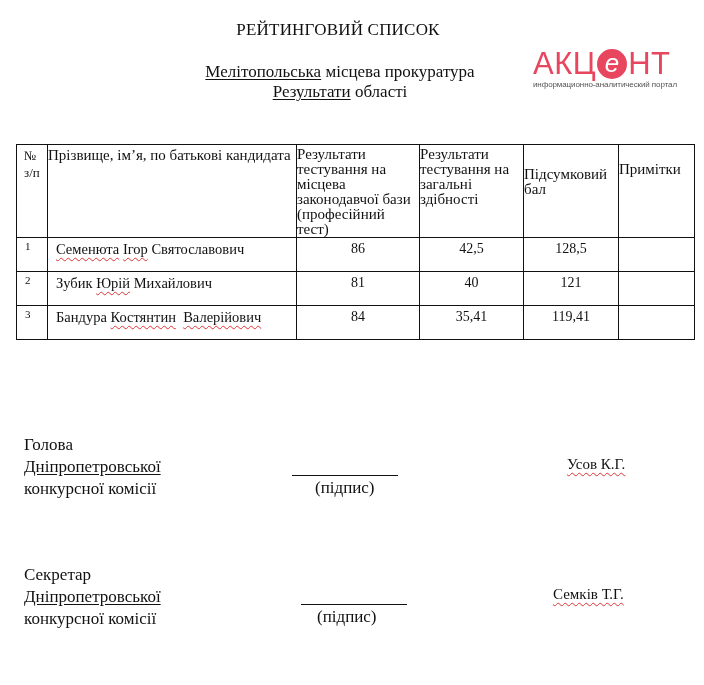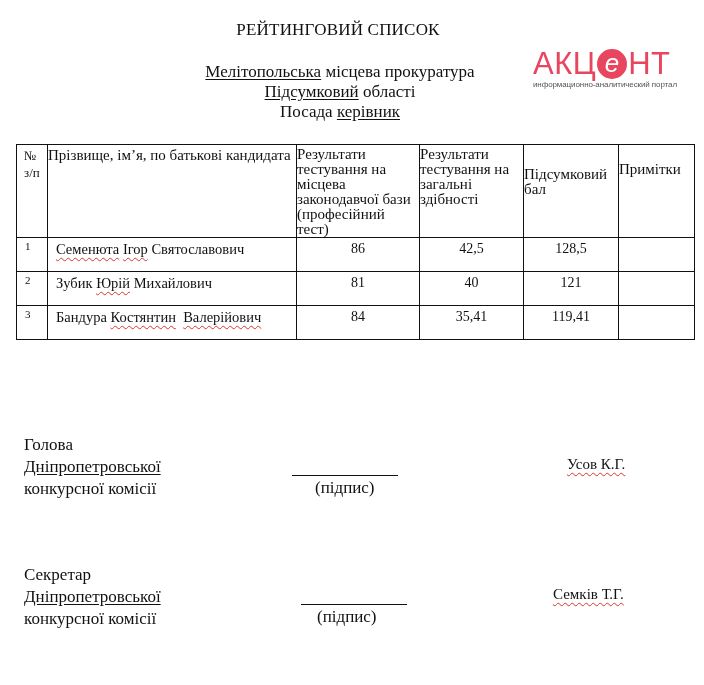--- a/index.html
+++ b/index.html
@@ -43,24 +43,21 @@
 </head>
 <body>
 
 <div class="abs title">РЕЙТИНГОВИЙ СПИСОК</div>
 
 <div class="abs subtitle">
   <div>
     <span class="u">Мелітопольська</span><span> місцева прокуратура</span>
   </div>
   <div>
-    <span class="u">Підсумковий</span><span> області</span>
-  </div>
-  <div>
-    <span>Посада </span><span class="u">керівник</span>
+    <span class="u">Результати</span><span> області</span>
   </div>
 </div>
 
 <div class="abs logo">
   <div class="logo-word">
     <span>АКЦ</span><span class="e">е</span><span>НТ</span>
   </div>
   <div class="logo-tag">информационно-аналитический портал</div>
 </div>
 

